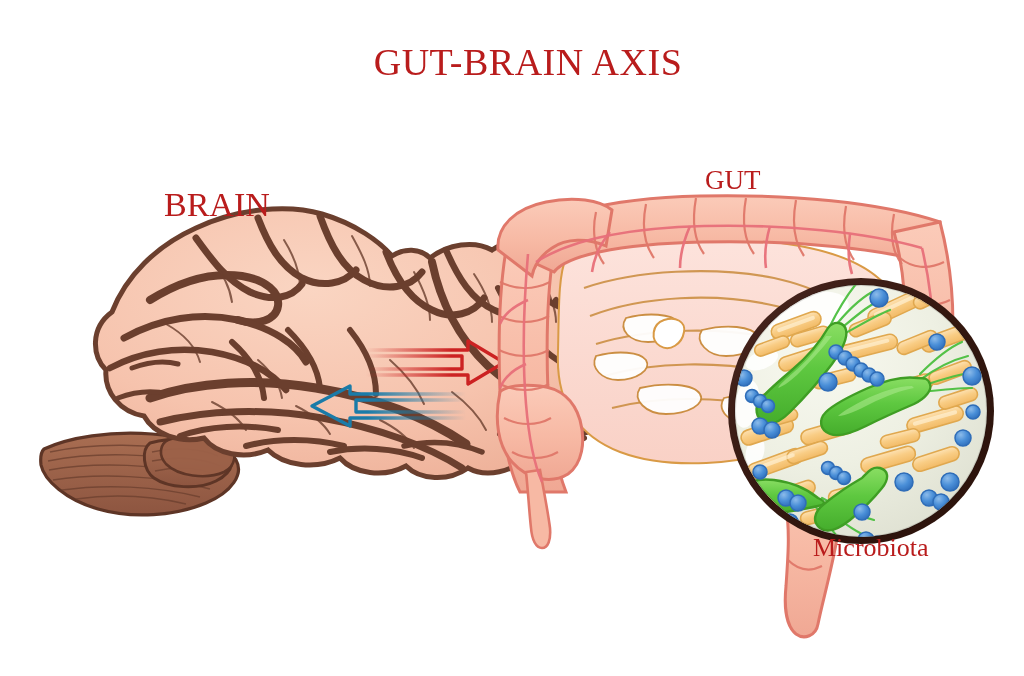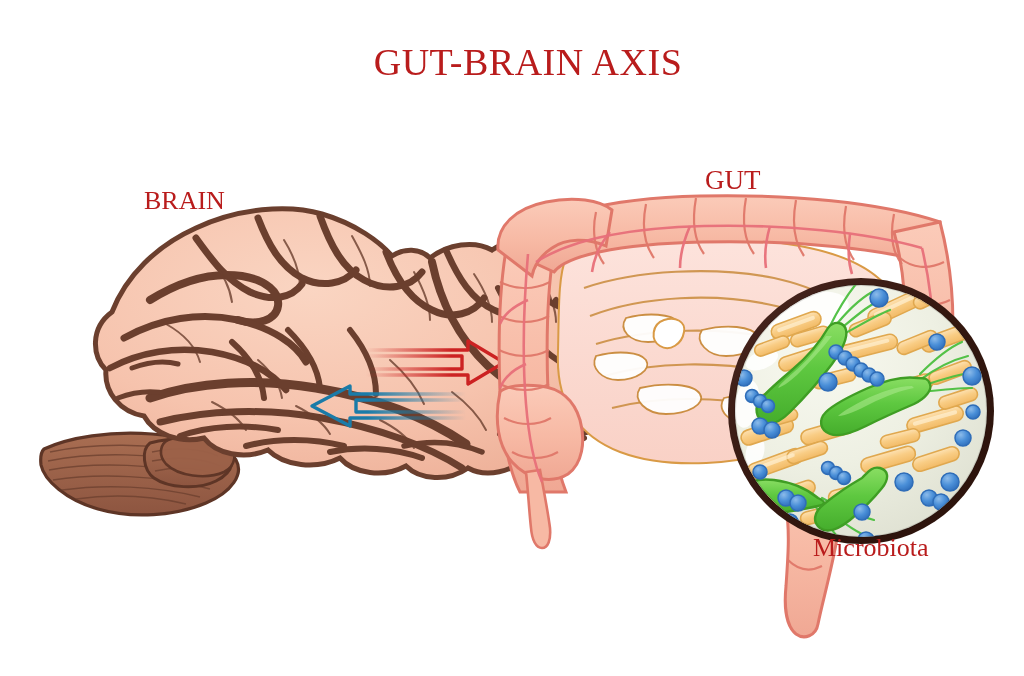--- a/index.html
+++ b/index.html
@@ -1,21 +1,21 @@
 <!DOCTYPE html>
 <html><head>
 <meta charset="utf-8">
 <style>
   html,body{margin:0;padding:0;background:#ffffff;}
   body{width:1024px;height:676px;overflow:hidden;font-family:"Liberation Sans",sans-serif;}
   #stage{position:relative;width:1024px;height:676px;background:#fff;}
   #art{position:absolute;left:0;top:0;width:1024px;height:676px;}
   .lbl{position:absolute;color:#b91c1c;white-space:nowrap;font-family:Liberation Serif, serif;padding-left:16px;}
   #title{left:0;top:40px;width:1024px;text-align:center;font-size:38px;letter-spacing:.5px;}
-  #brainLabel{left:128px;top:186px;font-size:26px;}
+  #brainLabel{left:148px;top:186px;font-size:34px;}
   #gutLabel{left:689px;top:165px;font-size:27px;}
   #microLabel{left:797px;top:533px;font-size:26px;}
 </style>
 </head>
 <body>
 
 <div id="stage">
 
   <svg id="art" viewBox="0 0 1024 676">
     <defs>

